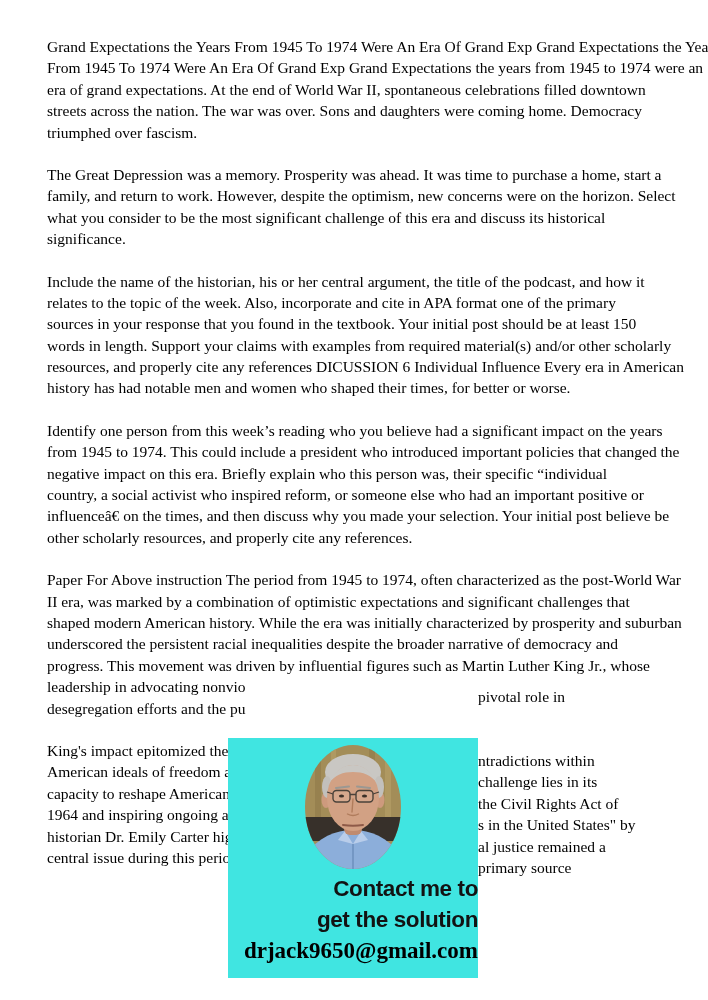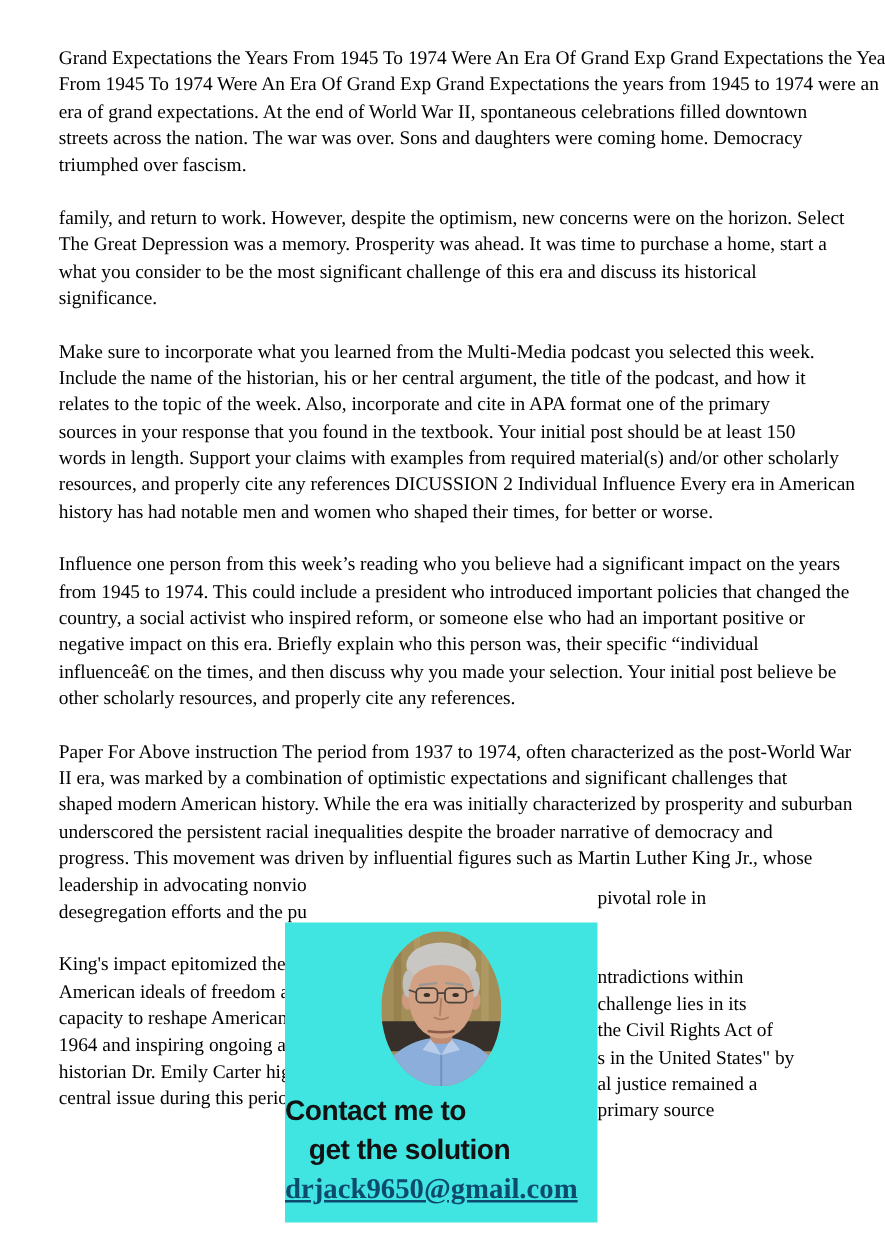--- a/index.html
+++ b/index.html
@@ -8,75 +8,74 @@
     background:#ffffff; overflow:hidden;
     font-family:"Liberation Serif", serif;
     font-size:15.5px; color:#000;
   }
   .doc{position:absolute; left:47px; top:36px; width:640px;}
   .para{margin:0 0 21px 0; padding:0;}
   .line{position:relative; height:21.4px; line-height:21.4px; white-space:nowrap;}
   .frag-right{position:absolute; left:431px; top:10px; white-space:nowrap;}
   .overlay{
     position:absolute; left:228px; top:738px; width:250px; height:240px;
-    text-align:left; overflow:hidden;
+    text-align:right; overflow:hidden;
   }
   .photo{
     width:96px; height:124px; border-radius:50%;
     overflow:hidden; margin:7px auto 0; display:block;
   }
   .photo svg{display:block;}
   .contact{
     font-family:"Liberation Sans", sans-serif; font-weight:bold;
     font-size:22.5px; line-height:31px; letter-spacing:-0.4px;
     color:#121212; margin-top:4px;
   }
   .email{
     font-family:"Liberation Serif", serif; font-weight:bold;
-    font-size:23px; line-height:28px; color:#0c4a6e; margin-top:2px;text-decoration:underline;
+    font-size:23px; line-height:28px; color:#000000; margin-top:2px;
   }
 </style>
 </head>
 <body>
 
 <div class="page">
 
   <div class="doc" id="doc">
       <div class="para">
         <div class="line">Grand Expectations the Years From 1945 To 1974 Were An Era Of Grand Exp Grand Expectations the Years</div>
         <div class="line">From 1945 To 1974 Were An Era Of Grand Exp Grand Expectations the years from 1945 to 1974 were an</div>
         <div class="line">era of grand expectations. At the end of World War II, spontaneous celebrations filled downtown</div>
         <div class="line">streets across the nation. The war was over. Sons and daughters were coming home. Democracy</div>
         <div class="line">triumphed over fascism.</div>
       </div>
       <div class="para">
+        <div class="line">The Great Depression was a memory. Prosperity was ahead. It was time to purchase a home, start a</div>
         <div class="line">family, and return to work. However, despite the optimism, new concerns were on the horizon. Select</div>
-        <div class="line">The Great Depression was a memory. Prosperity was ahead. It was time to purchase a home, start a</div>
         <div class="line">what you consider to be the most significant challenge of this era and discuss its historical</div>
         <div class="line">significance.</div>
       </div>
       <div class="para">
-        <div class="line">Make sure to incorporate what you learned from the Multi-Media podcast you selected this week.</div>
         <div class="line">Include the name of the historian, his or her central argument, the title of the podcast, and how it</div>
         <div class="line">relates to the topic of the week. Also, incorporate and cite in APA format one of the primary</div>
         <div class="line">sources in your response that you found in the textbook. Your initial post should be at least 150</div>
         <div class="line">words in length. Support your claims with examples from required material(s) and/or other scholarly</div>
-        <div class="line">resources, and properly cite any references DICUSSION 2 Individual Influence Every era in American</div>
+        <div class="line">resources, and properly cite any references DICUSSION 6 Individual Influence Every era in American</div>
         <div class="line">history has had notable men and women who shaped their times, for better or worse.</div>
       </div>
       <div class="para">
-        <div class="line">Influence one person from this week’s reading who you believe had a significant impact on the years</div>
+        <div class="line">Identify one person from this week’s reading who you believe had a significant impact on the years</div>
         <div class="line">from 1945 to 1974. This could include a president who introduced important policies that changed the</div>
+        <div class="line">negative impact on this era. Briefly explain who this person was, their specific “individual</div>
         <div class="line">country, a social activist who inspired reform, or someone else who had an important positive or</div>
-        <div class="line">negative impact on this era. Briefly explain who this person was, their specific “individual</div>
         <div class="line">influenceâ€ on the times, and then discuss why you made your selection. Your initial post believe be</div>
         <div class="line">other scholarly resources, and properly cite any references.</div>
       </div>
       <div class="para">
-        <div class="line">Paper For Above instruction The period from 1937 to 1974, often characterized as the post-World War</div>
+        <div class="line">Paper For Above instruction The period from 1945 to 1974, often characterized as the post-World War</div>
         <div class="line">II era, was marked by a combination of optimistic expectations and significant challenges that</div>
         <div class="line">shaped modern American history. While the era was initially characterized by prosperity and suburban</div>
         <div class="line">underscored the persistent racial inequalities despite the broader narrative of democracy and</div>
         <div class="line">progress. This movement was driven by influential figures such as Martin Luther King Jr., whose</div>
         <div class="line"><span>leadership in advocating nonvio</span><span class="frag-right">pivotal role in</span></div>
         <div class="line"><span>desegregation efforts and the pu</span></div>
       </div>
       <div class="para">
         <div class="line"><span>King's impact epitomized the or</span><span class="frag-right">ntradictions within</span></div>
         <div class="line"><span>American ideals of freedom and</span><span class="frag-right">challenge lies in its</span></div>

